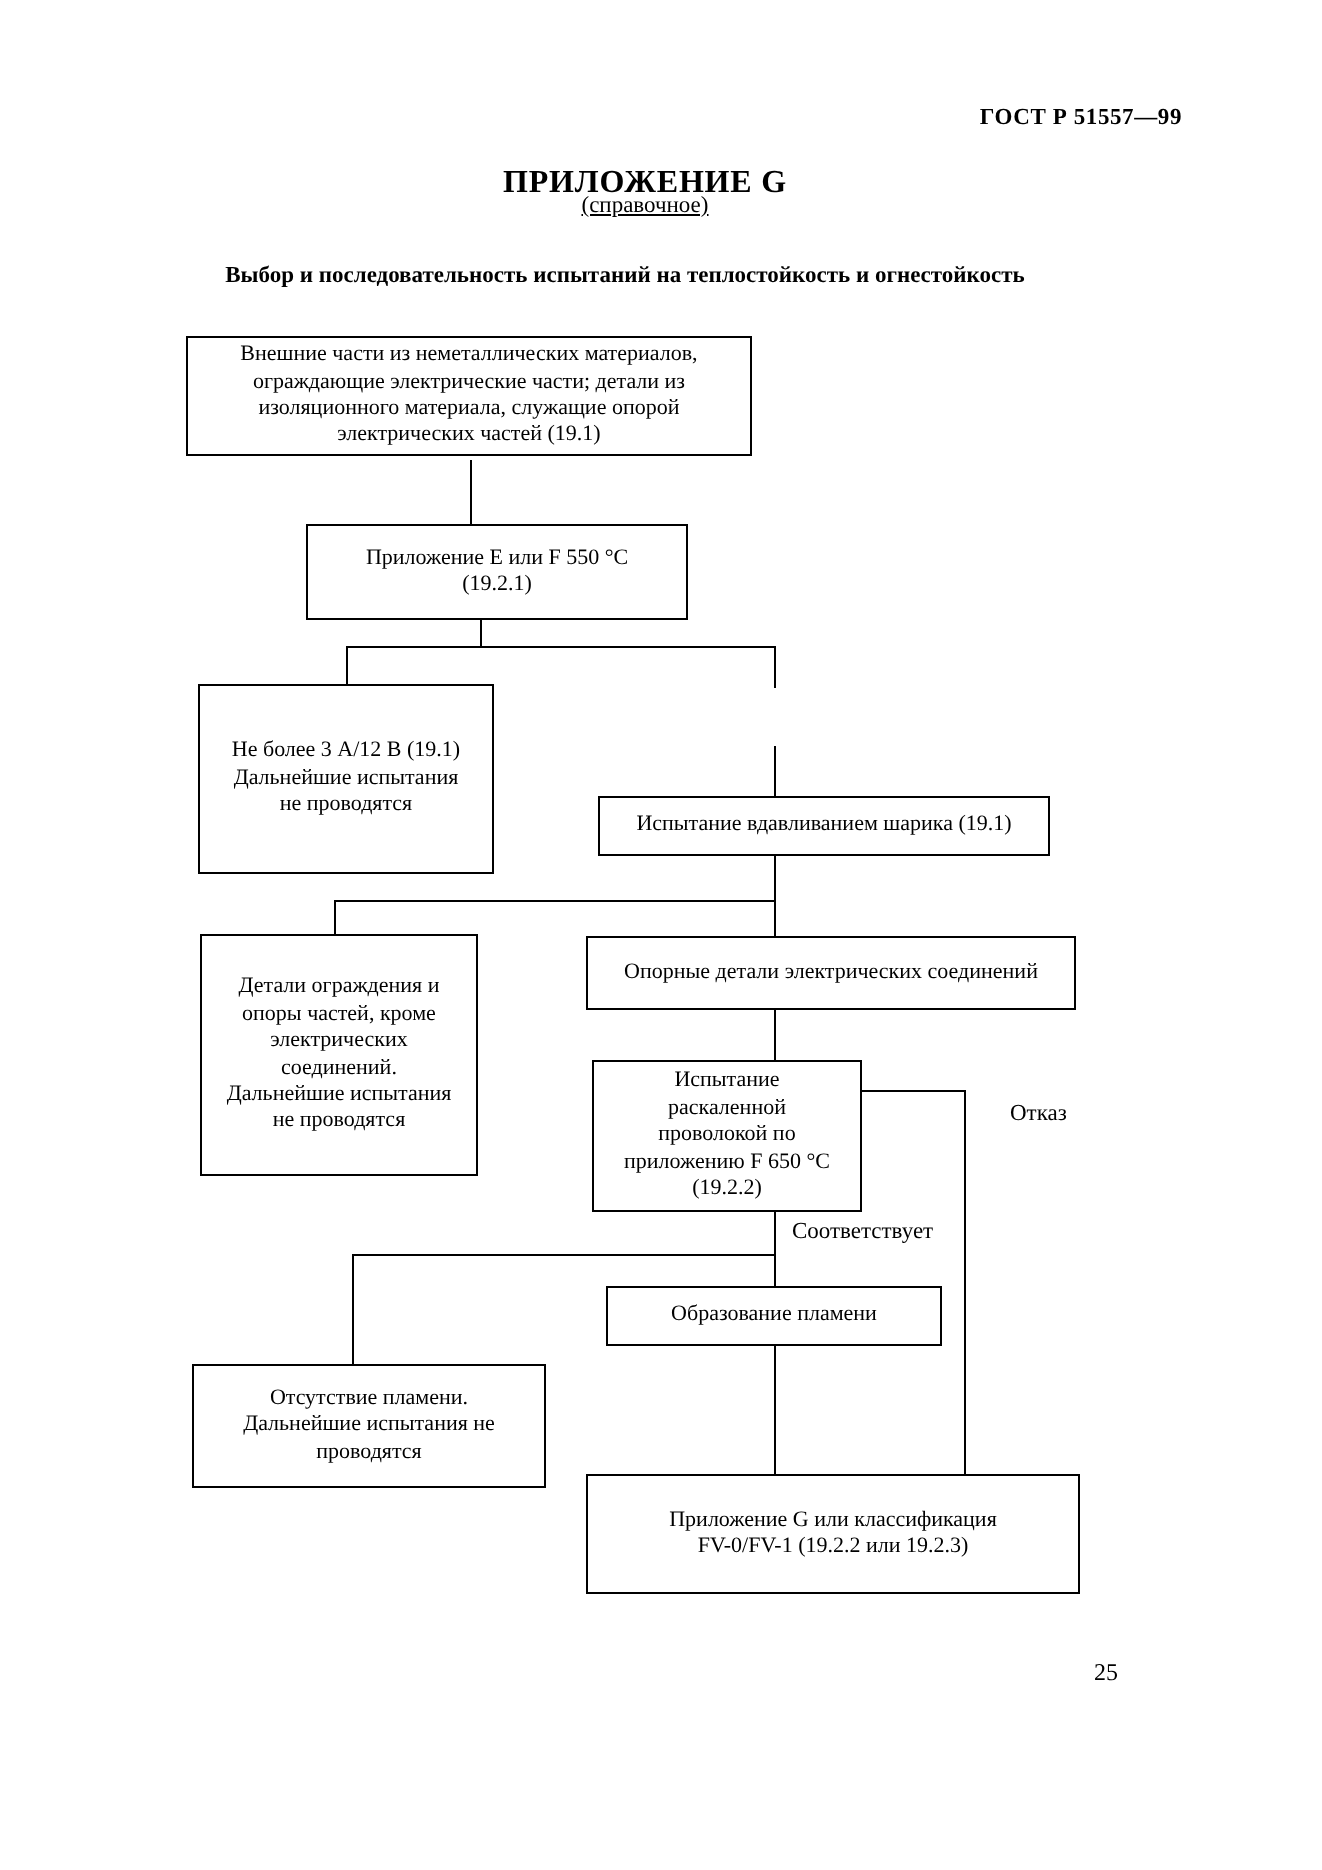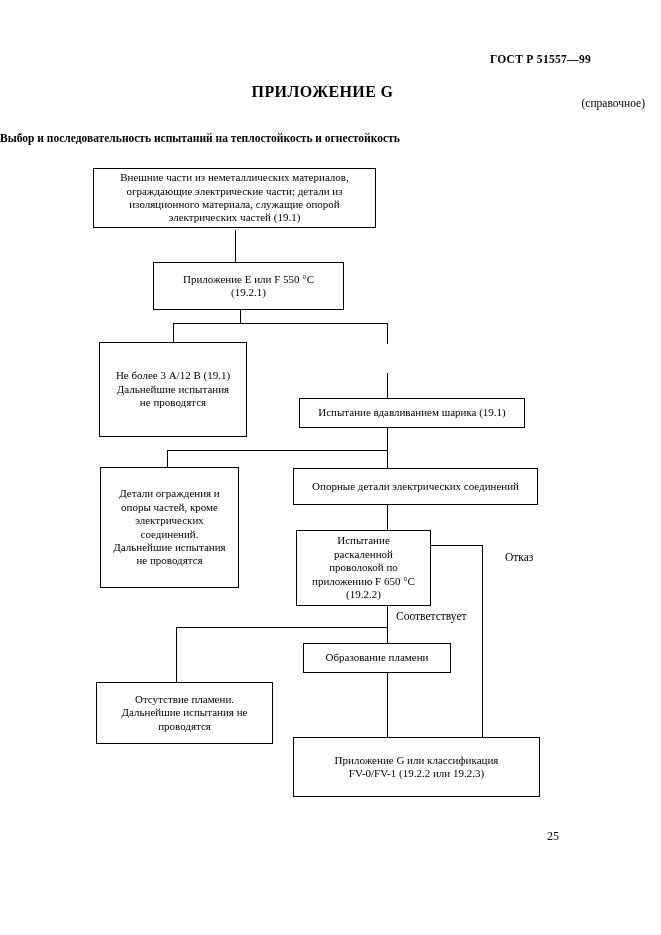--- a/index.html
+++ b/index.html
@@ -10,42 +10,43 @@
   }
   .doc-header{
     position:absolute;top:53px;left:0;width:591px;text-align:right;
     font-weight:bold;font-size:11.5px;letter-spacing:.3px;
   }
   .appendix-title{
     position:absolute;top:83px;left:0;width:645px;text-align:center;
     font-weight:bold;font-size:16px;letter-spacing:.4px;
   }
   .appendix-subtitle{
-    position:absolute;top:97px;left:0;width:645px;text-align:right;
+    position:absolute;top:97px;left:0;width:645px;text-align:center;
     font-size:11.5px;
+    text-decoration:underline;
   }
   .chart-title{
-    position:absolute;top:132px;left:0;width:625px;
+    position:absolute;top:132px;left:0;width:625px;text-align:center;
     font-weight:bold;font-size:11.5px;
   }
   .fbox{
     position:absolute;border:1px solid #000;background:#fff;
     display:flex;align-items:center;justify-content:center;
     text-align:center;font-size:11px;line-height:1.22;
     white-space:pre-line;box-sizing:border-box;padding:2px 4px;
   }
   .b1{left:93px;top:168px;width:283px;height:60px;}
   .b2{left:153px;top:262px;width:191px;height:48px;}
   .b3{left:99px;top:342px;width:148px;height:95px;}
   .b4{left:298px;top:344px;width:227px;height:29px;}
   .b5{left:299px;top:398px;width:226px;height:30px;}
   .b6{left:100px;top:467px;width:139px;height:121px;}
   .b7{left:293px;top:468px;width:245px;height:37px;text-align:center;}
   .b8{left:296px;top:530px;width:135px;height:76px;}
-  .b9{left:303px;top:643px;width:148px;height:30px;}
+  .b9{left:303px;top:643px;width:168px;height:30px;}
   .b10{left:96px;top:682px;width:177px;height:62px;}
   .b11{left:293px;top:737px;width:247px;height:60px;}
   .line{position:absolute;background:#000;}
   .l1{left:235px;top:230px;width:1px;height:32px;}
   .l2{left:240px;top:310px;width:1px;height:14px;}
   .l3{left:173px;top:323px;width:215px;height:1px;}
   .l4{left:173px;top:323px;width:1px;height:19px;}
   .l5{left:387px;top:323px;width:1px;height:21px;}
   .l6{left:387px;top:373px;width:1px;height:25px;}
   .l7{left:387px;top:428px;width:1px;height:40px;}

